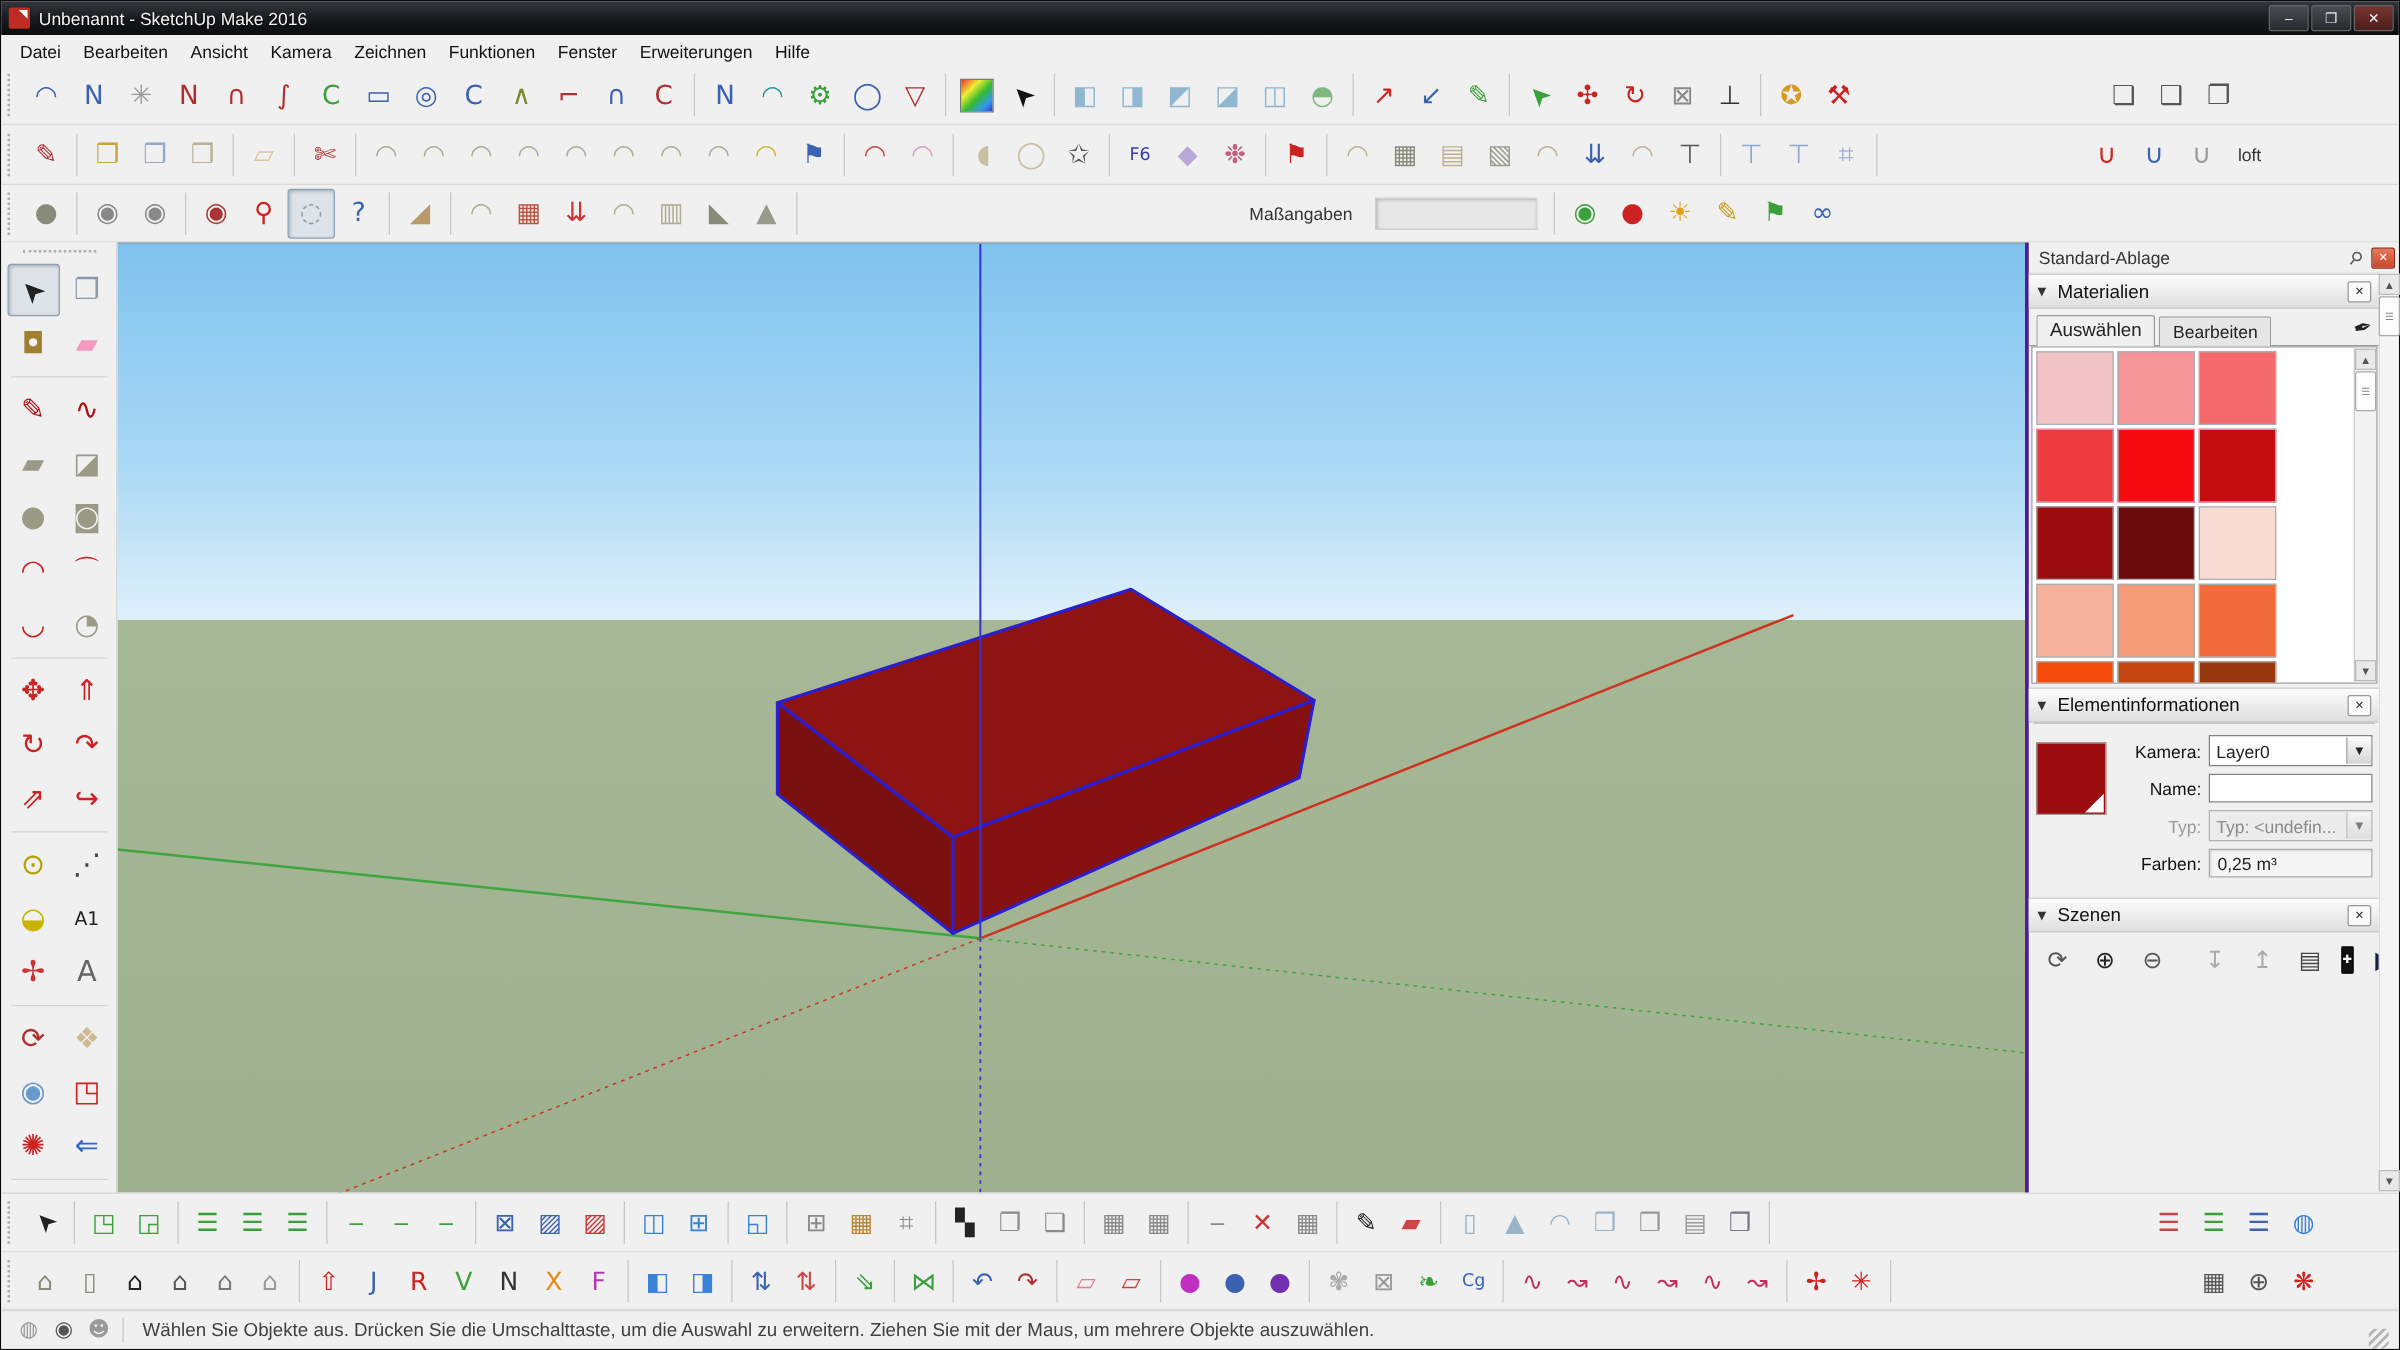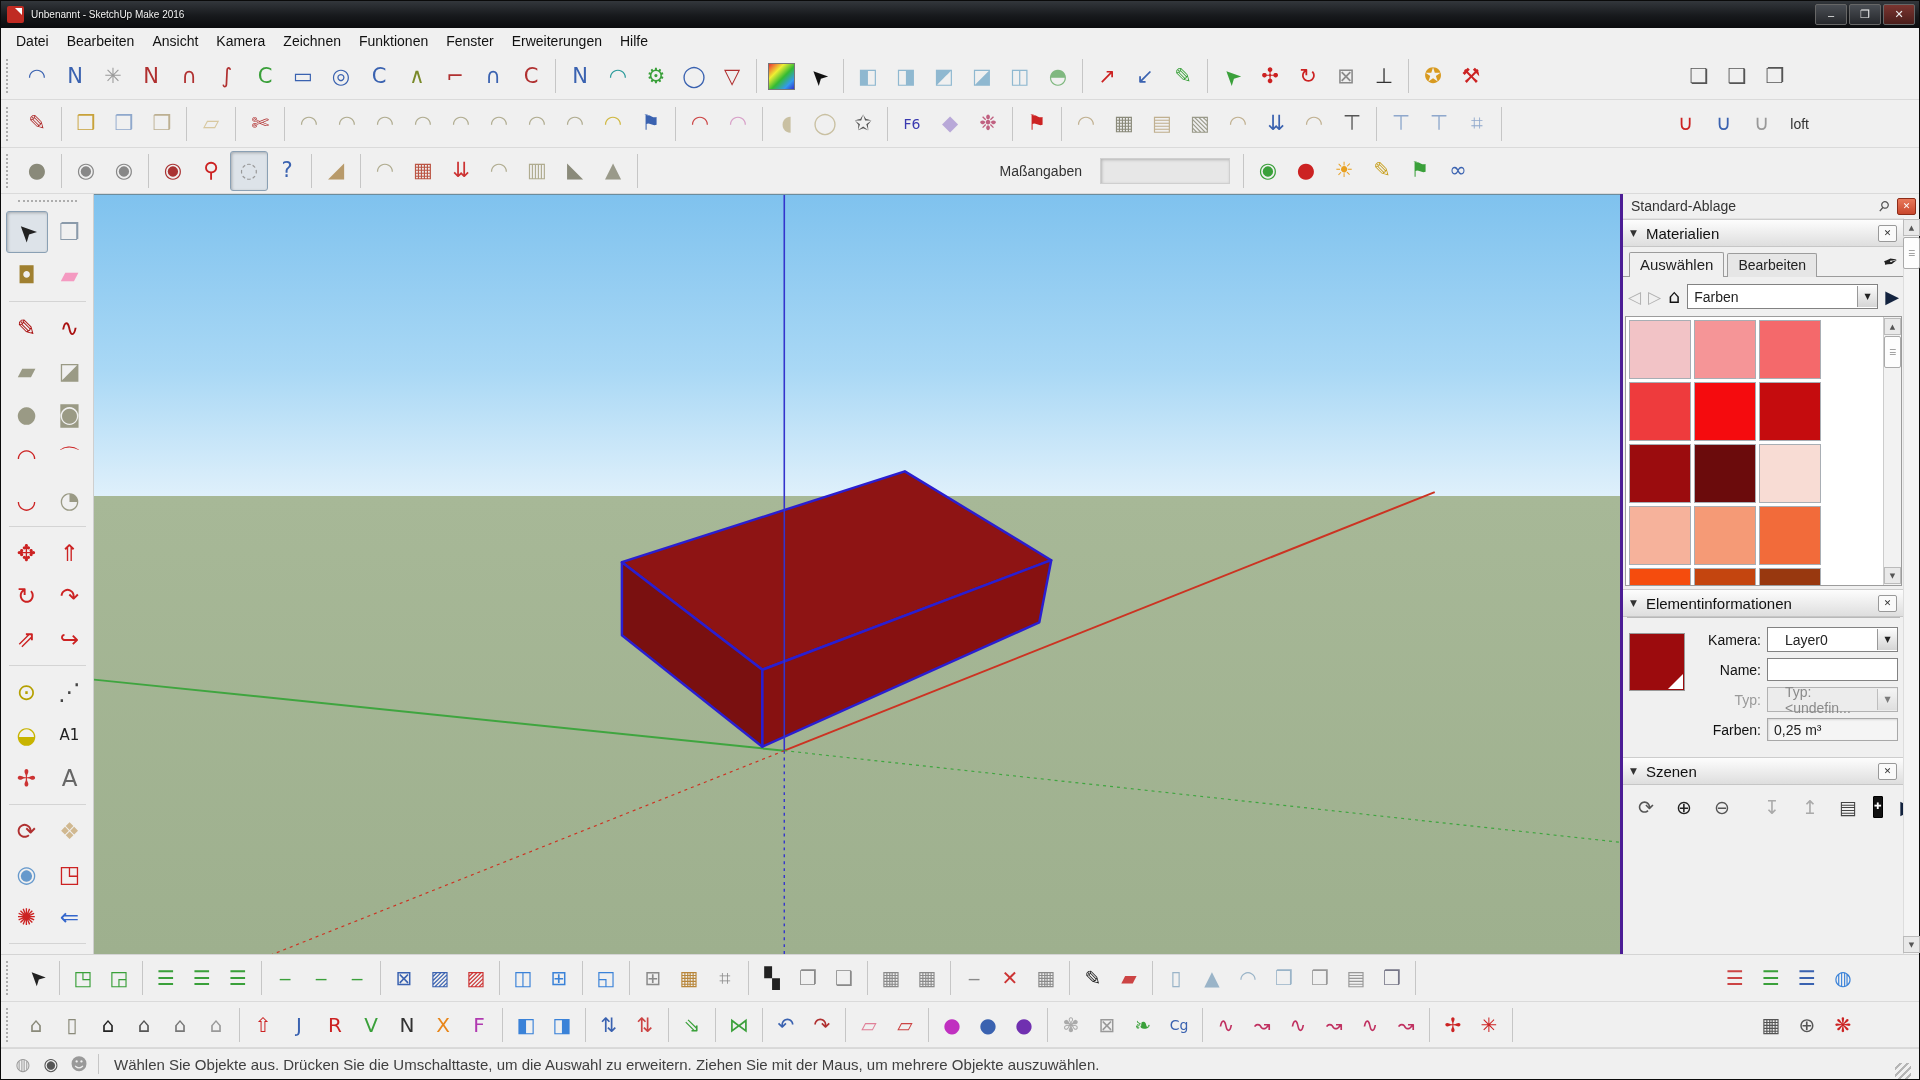--- a/index.html
+++ b/index.html
@@ -6,21 +6,21 @@
   body{width:1920px;height:1080px;overflow:hidden;background:#f0f0f0;
        font-family:"Liberation Sans",sans-serif;font-size:14px;color:#222;}
   .window{width:1920px;height:1080px;display:flex;flex-direction:column;border:1px solid #0a0a0a;box-sizing:border-box;}
 
   
   .titlebar{height:27px;flex:0 0 27px;background:linear-gradient(180deg,#33373c 0%,#17191c 55%,#0b0c0e 100%);
             display:flex;align-items:center;color:#fff;padding:0 4px 0 6px;gap:7px;}
   .app-icon{width:17px;height:17px;background:#c02b23;border-radius:2px;position:relative;flex:0 0 17px;}
   .app-icon::before{content:"";position:absolute;right:2px;top:2px;width:0;height:0;
                     border-top:7px solid #fff;border-left:7px solid transparent;}
-  .title-text{font-size:10px;color:#f4f4f4;text-shadow:0 1px 2px #000;}
+  .title-text{font-size:14px;color:#f4f4f4;text-shadow:0 1px 2px #000;}
   .win-btns{margin-left:auto;display:flex;gap:2px;}
   .wbtn{width:30px;height:19px;background:linear-gradient(#4a4e54,#26282c);border:1px solid #666;
         border-radius:2px;color:#eee;font-size:11px;display:flex;align-items:center;justify-content:center;}
   .wbtn.close{background:linear-gradient(#7a3530,#4a1d1a);}
   .wb-min::before{content:"–";}
   .wb-max::before{content:"❐";}
   .wb-close::before{content:"✕";}
 
   
   .menubar{height:25px;flex:0 0 25px;background:#f0f0f0;display:flex;align-items:center;padding-left:6px;}
@@ -145,21 +145,21 @@
   .ent-title{display:flex;align-items:center;font-weight:bold;font-size:15px;padding:7px 6px 5px;gap:6px;}
   .ent-title .pane-icon{margin-left:auto;}
   .ent-hr{height:1px;background:#b8b8b8;margin:0 4px;}
   .ent-body{display:flex;gap:10px;padding:9px 6px 6px;}
   .ent-thumb{width:54px;height:56px;border:1px solid #999;position:relative;margin-top:6px;flex:0 0 54px;}
   .ent-fields{flex:1 1 auto;display:flex;flex-direction:column;gap:6px;min-width:0;}
   .frow{display:flex;align-items:center;gap:6px;}
   .flabel{width:66px;flex:0 0 66px;text-align:right;font-size:14px;color:#111;}
   .flabel.dim{color:#9a9a9a;}
   .fsel{flex:1 1 auto;height:23px;border:1px solid #828282;background:#fff;display:flex;align-items:center;
-        font-size:14px;padding-left:17px;min-width:0;}
+        font-size:14px;padding-left:5px;min-width:0;}
   .fsel.disabled{background:#ececec;color:#8a8a8a;border-color:#b2b2b2;}
   .fsel.disabled .dd-btn{opacity:.55;}
   .finput{flex:1 1 auto;height:21px;border:1px solid #828282;font-size:14px;padding:0 4px;min-width:0;
           font-family:"Liberation Sans",sans-serif;}
   .fread{flex:1 1 auto;height:21px;border:1px solid #a8a8a8;background:#f5f5f5;font-size:14px;
          display:flex;align-items:center;padding-left:6px;box-shadow:inset 1px 1px 2px rgba(0,0,0,.12);}
 
   
   .scene-bar{display:flex;align-items:center;gap:12px;padding:6px 10px;height:32px;}
   .scene-bar .ticon{width:24px;height:24px;}
@@ -695,30 +695,20 @@
 
         <div class="sec-header">
           <span class="tri"></span>
           <span>Materialien</span>
           <span class="sec-close"></span>
         </div>
         <div class="mat-tabs">
           <div class="tab active">Auswählen</div>
           <div class="tab">Bearbeiten</div>
           <span class="eyedropper"></span>
-        </div>
-        <div class="mat-nav">
-          <span class="nav-arrow nav-back"></span>
-          <span class="nav-arrow nav-fwd"></span>
-          <span class="home-icon"></span>
-          <div class="select">
-            <span>Farben</span>
-            <span class="dd-btn"></span>
-          </div>
-          <span class="details-icon"></span>
         </div>
         <div class="color-area">
           <div class="color-grid">
               <div class="swatch" style="background: rgb(242, 195, 198);"></div>
               <div class="swatch" style="background: rgb(245, 149, 151);"></div>
               <div class="swatch" style="background: rgb(244, 105, 107);"></div>
               <div class="swatch" style="background: rgb(238, 59, 61);"></div>
               <div class="swatch" style="background: rgb(245, 11, 14);"></div>
               <div class="swatch" style="background: rgb(197, 12, 14);"></div>
               <div class="swatch" style="background: rgb(155, 12, 14);"></div>

